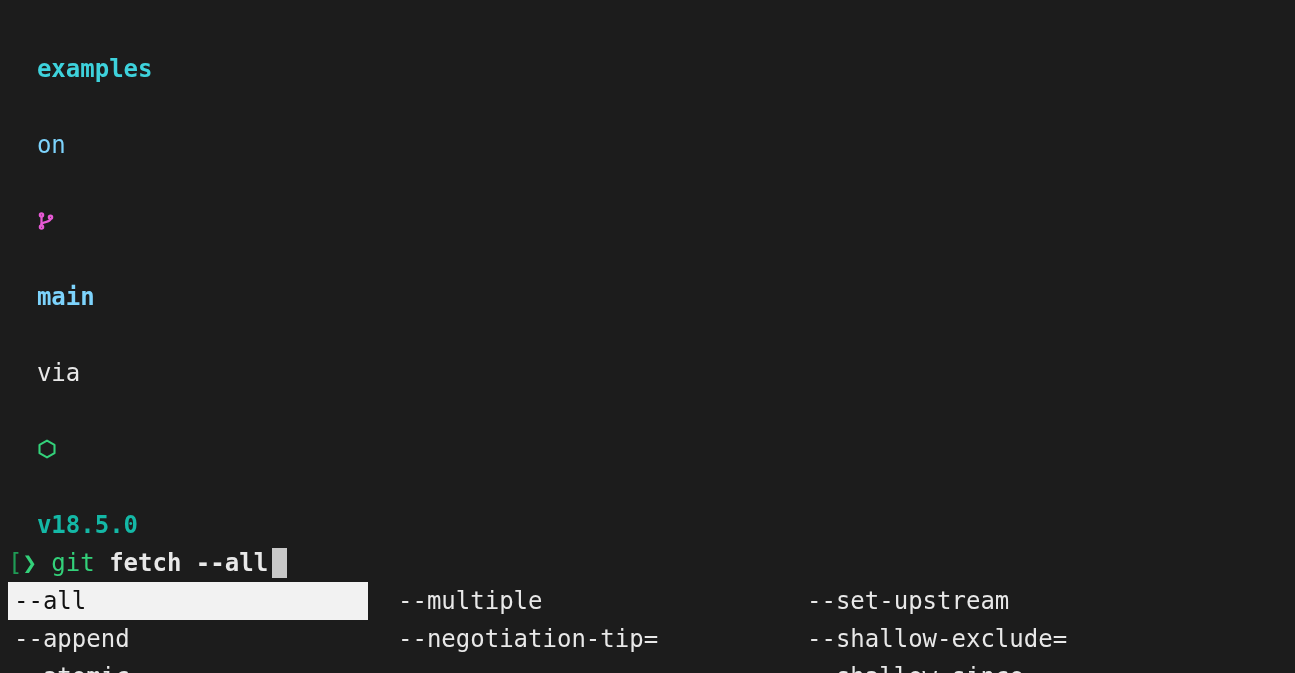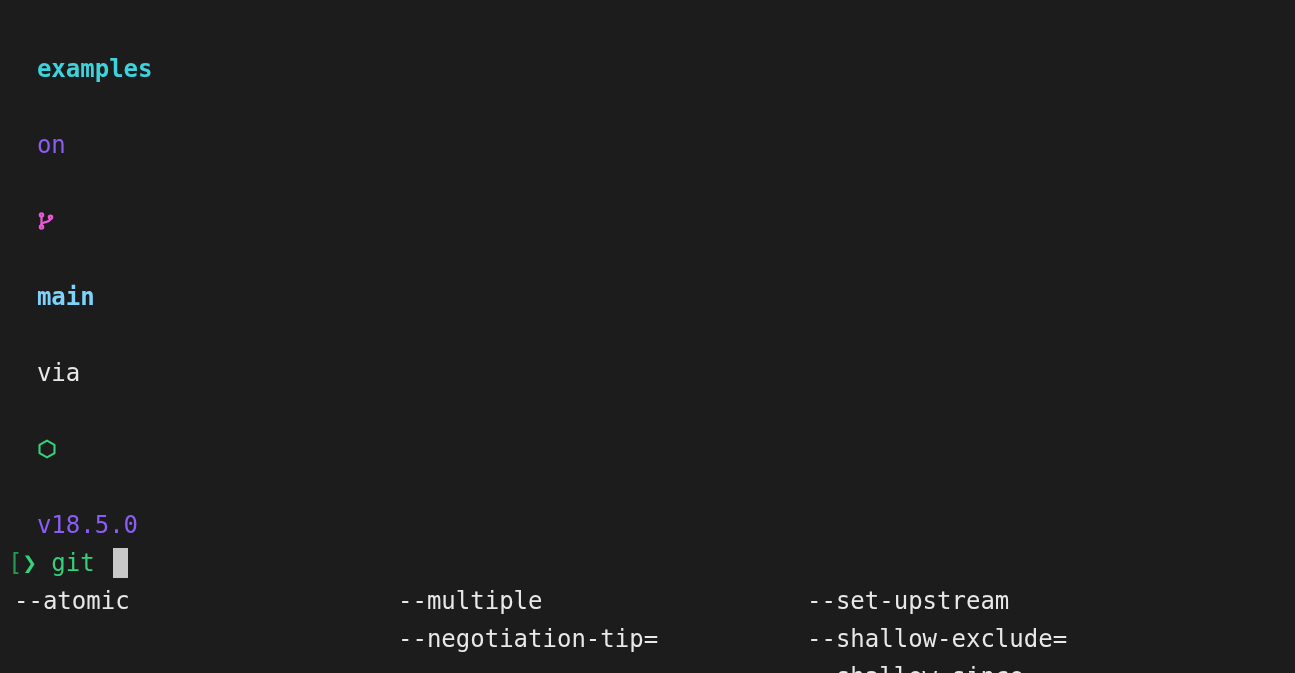--- a/index.html
+++ b/index.html
@@ -17,26 +17,26 @@
     color: #e8e8e8;
     padding: 12px 8px 8px 8px;
     box-sizing: border-box;
     font-weight: 500;
   }
 
   .prompt-line1 {
     white-space: pre;
   }
   .dir   { color: #3ed2dc; font-weight: 700; }
-  .on    { color: #8b5cf6; }
+  .on    { color: #7dd3fc; }
   .glyph-branch { color: #e85ad6; font-weight: 700; }
   .branch { color: #7dd3fc; font-weight: 700; }
   .via   { color: #e8e8e8; }
   .glyph-node { color: #33d17a; font-weight: 700; }
-  .node  { color: #8b5cf6; font-weight: 400; }
+  .node  { color: #14b8a6; font-weight: 700; }
 
   .prompt-line2 {
     white-space: pre;
     display: flex;
     align-items: center;
   }
   .bracket { color: #1f9b55; }
   .sym   { color: #33d17a; font-weight: 700; }
   .cmd   { color: #33d17a; font-weight: 400; }
   .args  { color: #e8e8e8; font-weight: 700; }
@@ -99,25 +99,28 @@
   <span> </span>
   <span class="node">v18.5.0</span>
 </div>
 
 <div class="prompt-line2">
   <span class="bracket">[</span>
   <span class="sym">❯</span>
   <span> </span>
   <span class="cmd">git</span>
   <span> </span>
+  <span class="args">fetch --all</span>
   <span class="cursor"></span>
 </div>
 
 <div class="completions">
   <div class="col" id="col1">
+      <div class="opt selected">--all</div>
+      <div class="opt">--append</div>
       <div class="opt">--atomic</div>
     </div>
   <div class="col" id="col2">
       <div class="opt">--multiple</div>
       <div class="opt">--negotiation-tip=</div>
     </div>
   <div class="col" id="col3">
       <div class="opt">--set-upstream</div>
       <div class="opt">--shallow-exclude=</div>
       <div class="opt">--shallow-since=</div>

